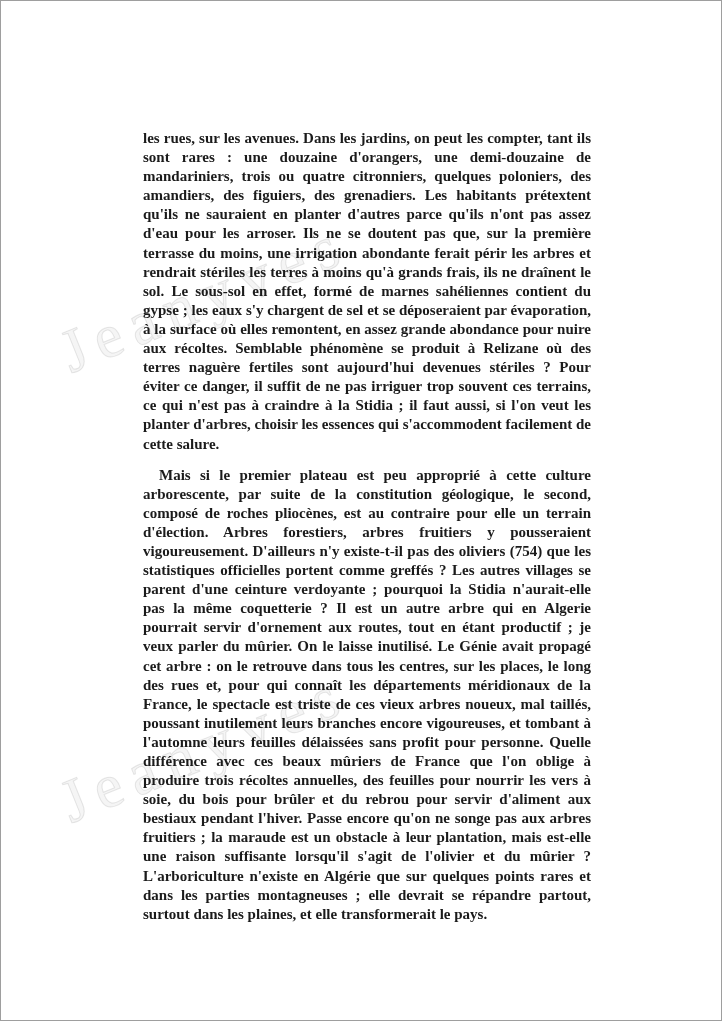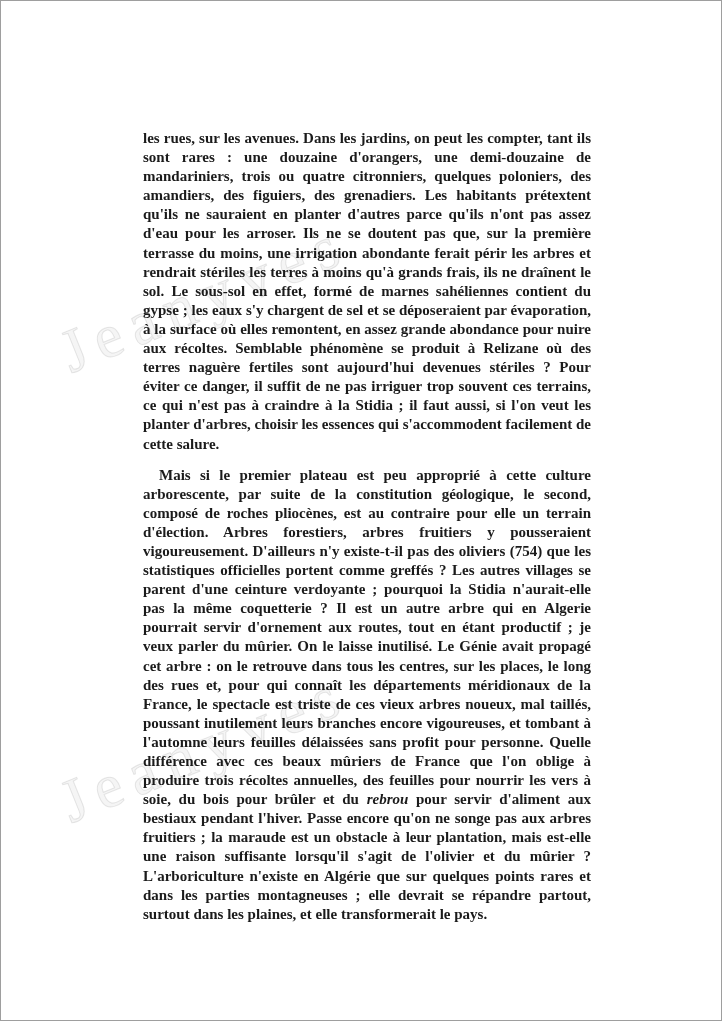--- a/index.html
+++ b/index.html
@@ -28,21 +28,20 @@
     text-align: justify;
   }
   .text-block p {
     margin: 12px;
     padding: 0;
   }
   .para-indent {
     text-indent: 16px;
   }
   .italic-term {
-    font-style: italic;
   }
   .watermark {
     position: absolute;
     font-family: "Liberation Serif", "DejaVu Serif", serif;
     font-size: 62px;
     font-weight: 400;
     letter-spacing: 10px;
     color: rgba(120, 120, 120, 0.07);
     -webkit-text-stroke: 1px rgba(110, 110, 110, 0.16);
     transform: rotate(-22deg);

